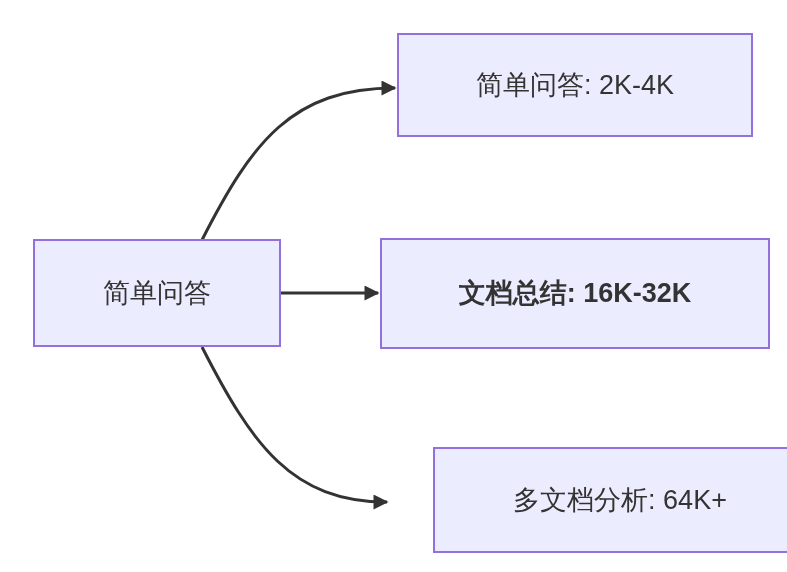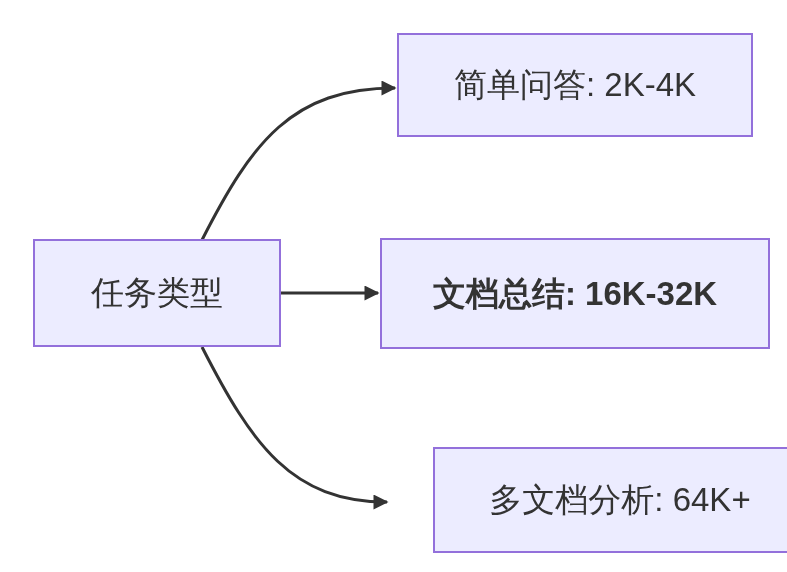--- a/index.html
+++ b/index.html
@@ -31,21 +31,21 @@
   }
   .arrowhead { fill: var(--edge-color); }
   .node {
     position: absolute;
     background: var(--node-fill);
     border: 2px solid var(--node-border);
     color: var(--text-color);
     display: flex;
     align-items: center;
     justify-content: center;
-    font-size: 33px;
+    font-size: 27px;
     line-height: 1.2;
     text-align: center;
     white-space: nowrap;
   }
   .node-root   { left: 33px;  top: 239px; width: 248px; height: 108px; }
   .node-top    { left: 397px; top: 33px;  width: 356px; height: 104px; }
   .node-mid    { left: 380px; top: 238px; width: 390px; height: 111px; font-weight: bold; }
   .node-bottom { left: 389px; top: 447px; width: 374px; height: 106px; margin-left: 44px; }
 </style>
 </head>
@@ -58,21 +58,21 @@
       <marker id="arrow" viewBox="0 0 10 10" refX="9" refY="5" markerWidth="20" markerHeight="15" markerUnits="userSpaceOnUse" orient="auto">
         <path class="arrowhead" d="M 0 0 L 10 5 L 0 10 z"></path>
       </marker>
     </defs>
     <path class="edge" d="M 202 240 C 252 142, 292 88, 395 88" marker-end="url(#arrow)"></path>
     <path class="edge" d="M 281 293 L 378 293" marker-end="url(#arrow)"></path>
     <path class="edge" d="M 202 347 C 252 445, 292 502, 387 502" marker-end="url(#arrow)"></path>
   </svg>
 
   <div class="node node-root">
-    <span>任务类型</span>
+    <span>简单问答</span>
   </div>
 
   <div class="node node-top">
     <span>简单问答: 2K-4K</span>
   </div>
 
   <div class="node node-mid">
     <span>文档总结: 16K-32K</span>
   </div>
 

